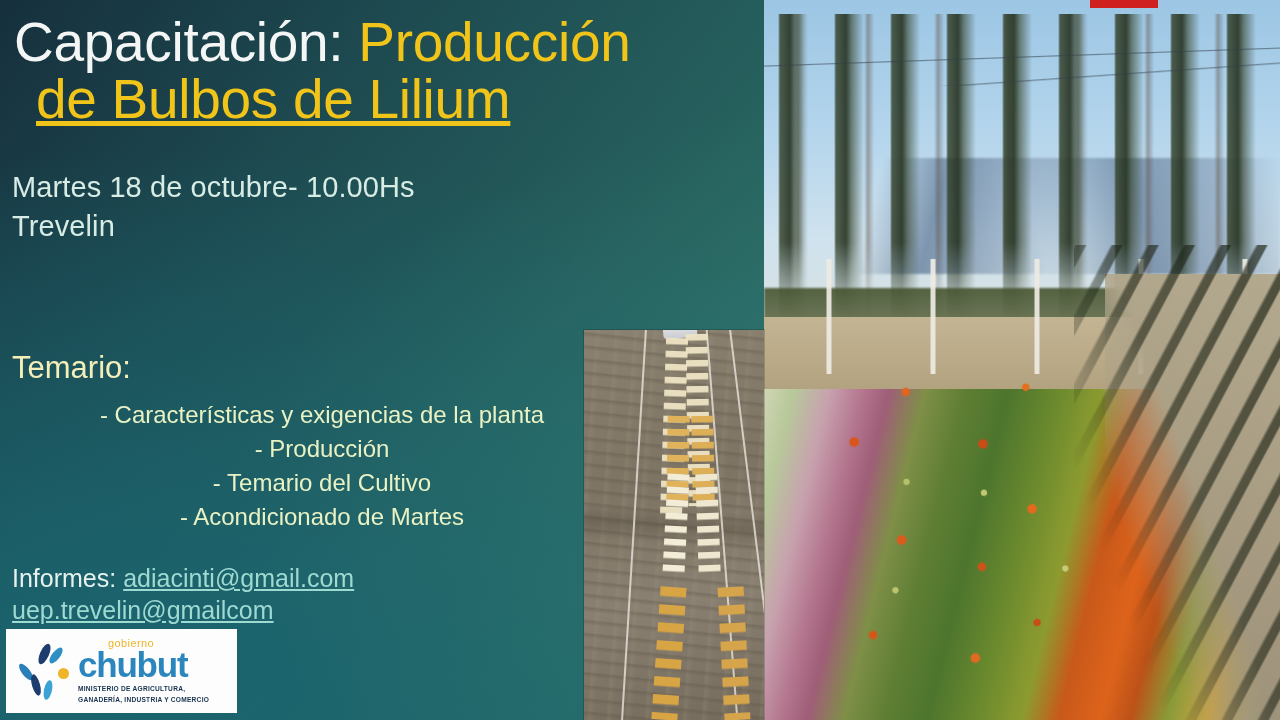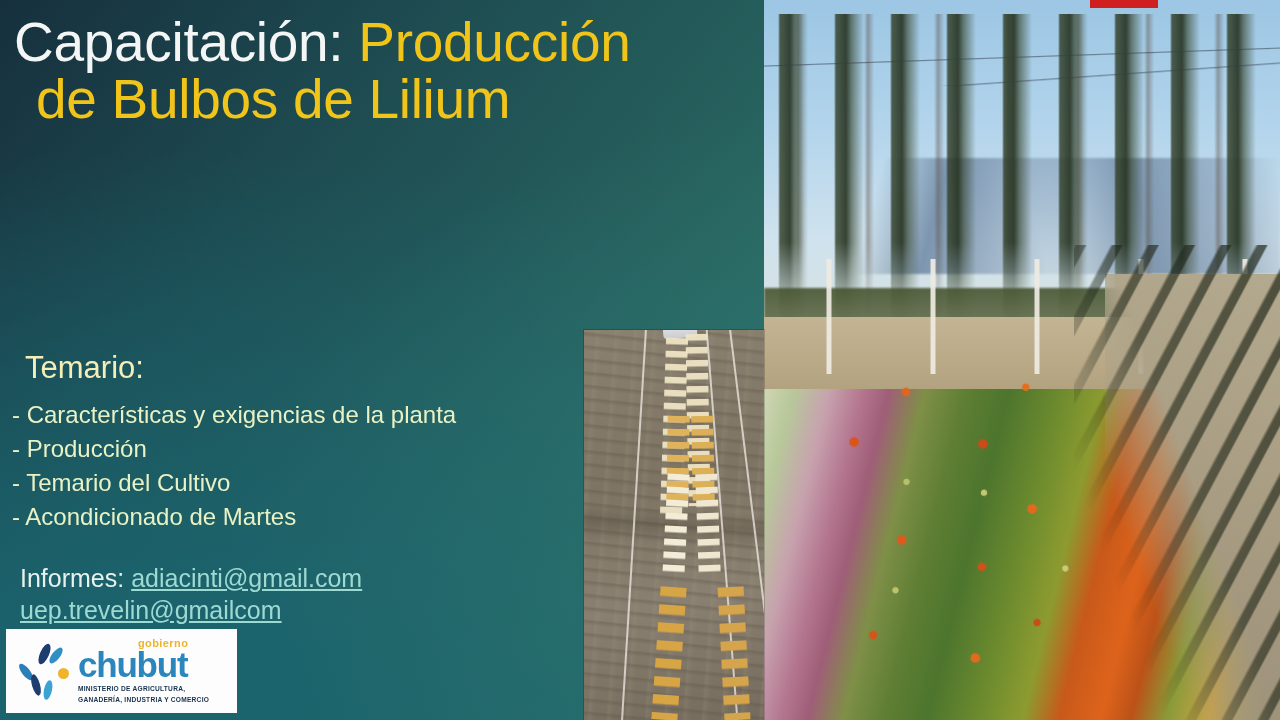--- a/index.html
+++ b/index.html
@@ -180,41 +180,41 @@
 
   
   .content{position:absolute;left:0;top:0;width:790px;height:720px;}
 
   .title{
     position:absolute;left:14px;top:14px;width:770px;
     font-size:55px;line-height:1.04;font-weight:400;letter-spacing:-.3px;
   }
   .t-white{color:#f3f6f5;}
   .t-gold{color:#f0c419;}
-  .title .line2{display:block;padding-left:22px;}
+  .title .line2{display:block;padding-left:22px;text-decoration:underline;}
 
   .info{
     position:absolute;left:12px;top:168px;width:770px;
     color:#d7ece4;font-size:29px;line-height:1.33;letter-spacing:.1px;
   }
   .info div{white-space:nowrap;}
 
   .temario{
     position:absolute;left:12px;top:352px;
-    color:#f4efb8;font-size:31px;line-height:1;margin-left:13px;
+    color:#f4efb8;font-size:31px;line-height:1;
   }
   .topics{
     position:absolute;left:12px;top:398px;width:620px;
-    color:#e9f2c4;font-size:24px;line-height:1.42;
+    color:#e9f2c4;font-size:24px;line-height:1.42;text-align:center;
   }
   .topics div{white-space:nowrap;}
 
   .contact{
     position:absolute;left:12px;top:563px;width:520px;
-    color:#e7f2ee;font-size:25px;line-height:1.26;margin-left:8px;
+    color:#e7f2ee;font-size:25px;line-height:1.26;
   }
   .contact .mail{color:#9ed9d2;text-decoration:underline;}
 
   
   .logo{
     position:absolute;left:6px;top:629px;width:231px;height:84px;
     background:#fdfdfd;
     display:flex;align-items:center;
   }
   .logo-mark{
@@ -222,22 +222,22 @@
   }
   .logo-mark i{position:absolute;display:block;border-radius:50%;}
   .lm1{width:9px;height:22px;background:#1d3d6e;left:26px;top:3px;transform:rotate(24deg);}
   .lm2{width:8px;height:19px;background:#2f8fc4;left:38px;top:6px;transform:rotate(38deg);}
   .lm3{width:8px;height:20px;background:#2b7fb8;left:8px;top:22px;transform:rotate(-38deg);}
   .lm4{width:8px;height:22px;background:#1d3d6e;left:18px;top:34px;transform:rotate(-16deg);}
   .lm5{width:8px;height:20px;background:#3aa3d4;left:30px;top:40px;transform:rotate(12deg);}
   .lm6{width:11px;height:11px;background:#f0b429;left:44px;top:28px;}
   .logo-txt{position:relative;margin-left:2px;flex:1 1 auto;}
   .logo-gob{
-    font-size:11px;color:#f0b429;font-weight:700;letter-spacing:.4px;
-    position:absolute;left:30px;top:-1px;margin-left:30px;
+    font-size:11px;color:#f0b429;font-weight:400;letter-spacing:.4px;
+    position:absolute;left:30px;top:-1px;
   }
   .logo-name{
     font-size:35px;line-height:.96;color:#2a86bd;font-weight:700;
     letter-spacing:-1.2px;margin-top:10px;
   }
   .logo-sub{
     font-size:6.6px;color:#16324f;font-weight:700;letter-spacing:.25px;
     line-height:1.38;margin-top:2px;
   }
 </style>
@@ -279,20 +279,22 @@
   </div>
 
   <div class="content">
 
     <div class="title">
       <span class="t-white">Capacitación: </span><span class="t-gold">Producción</span>
       <span class="line2 t-gold">de Bulbos de Lilium</span>
     </div>
 
     <div class="info">
+      <div>Martes  18 de octubre- 10.00Hs</div>
+      <div>Trevelin</div>
     </div>
 
     <div class="temario">Temario:</div>
 
     <div class="topics">
       <div>-  Características y exigencias de la planta</div>
       <div>- Producción</div>
       <div>- Temario del Cultivo</div>
       <div>- Acondicionado de Martes</div>
     </div>

